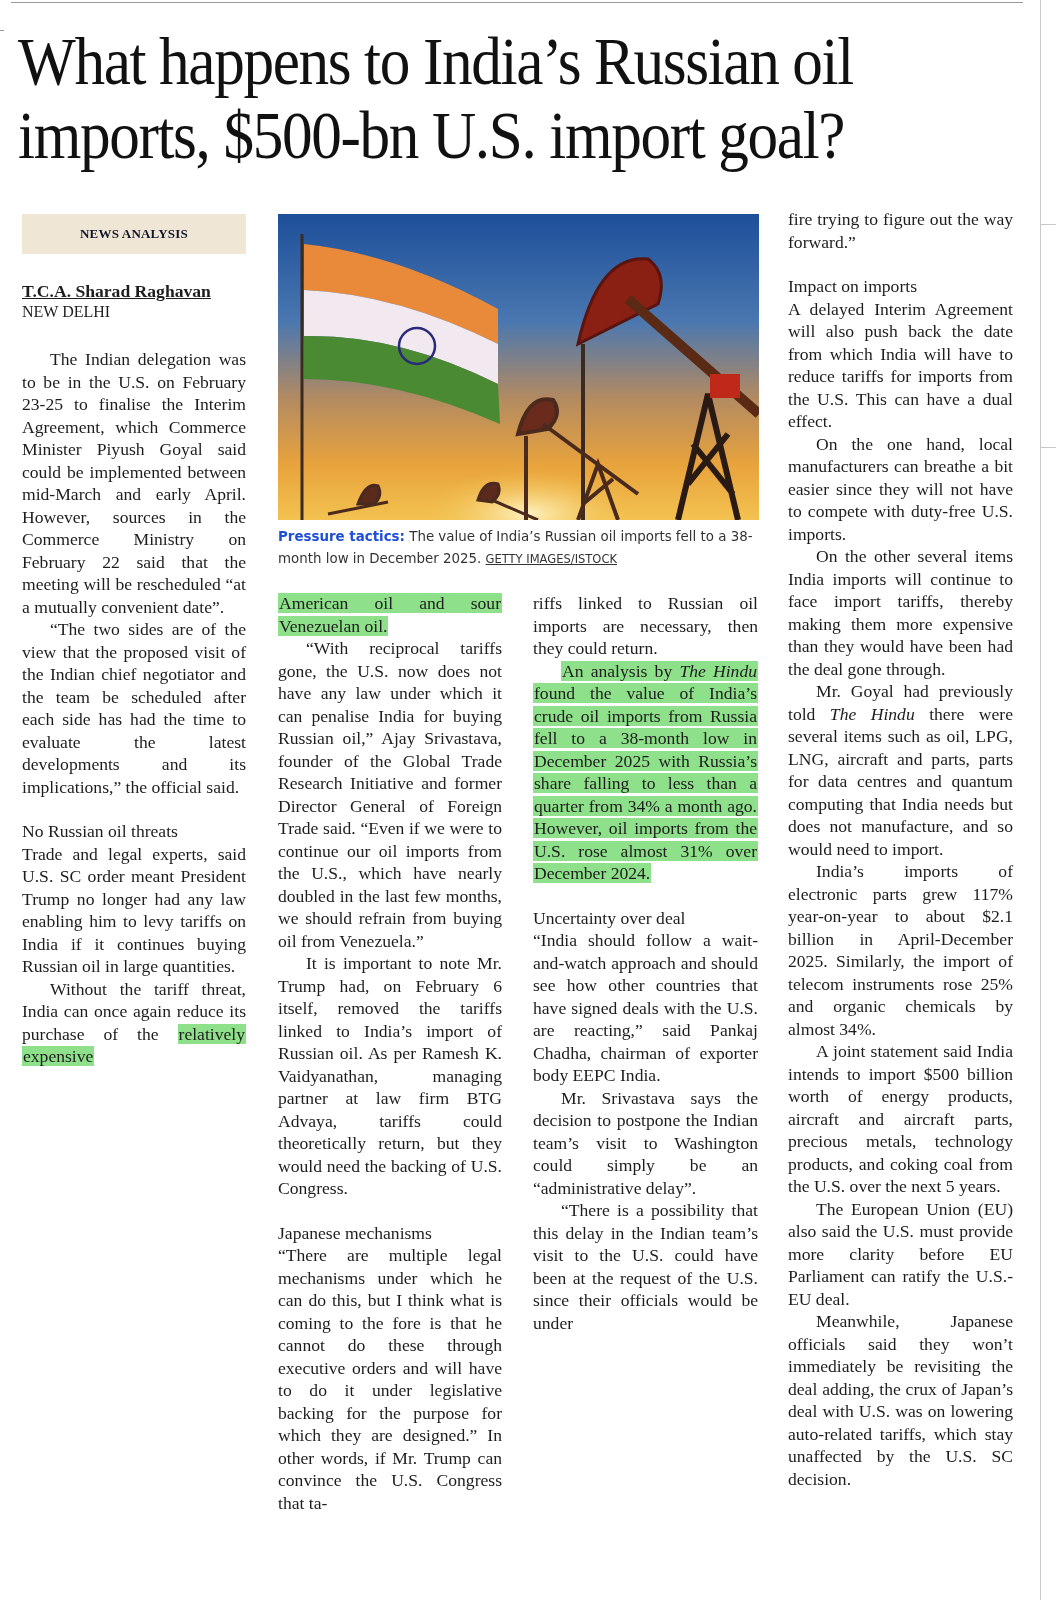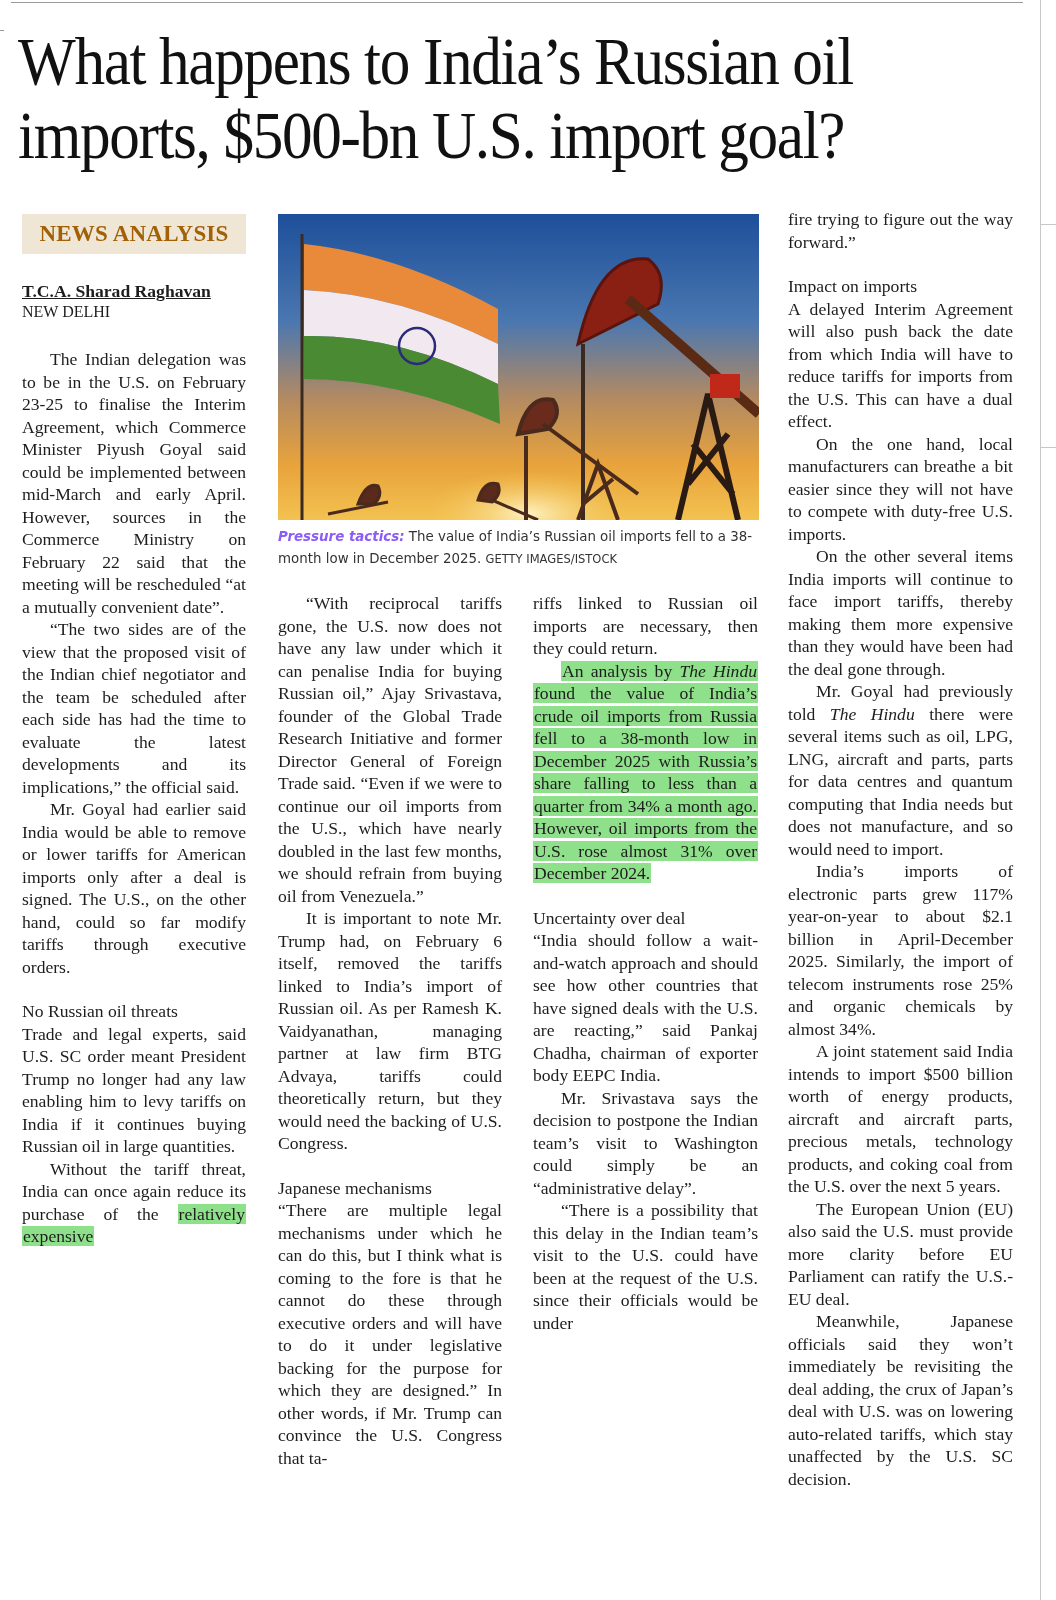--- a/index.html
+++ b/index.html
@@ -20,30 +20,30 @@
   .col p.ind { text-indent: 28px; }
   .col h3 { margin: 0; font-size: 17.6px; line-height: 22.5px; font-weight: normal; }
   .hl { background: #8ee08a; box-decoration-break: clone; -webkit-box-decoration-break: clone; padding: 0 1px; }
 
   .c1 { left: 22px; top: 214px; width: 224px; }
   .c2 { left: 278px; top: 592px; width: 224px; }
   .c3 { left: 533px; top: 592px; width: 225px; }
   .c4 { left: 788px; top: 208px; width: 225px; }
 
   .label-box { width: 224px; height: 40px; background: #f0e6d6; display: flex; align-items: center; justify-content: center; margin-bottom: 26px; }
-  .label-box span { color: #a16207; font-weight: bold; font-size: 23px; letter-spacing: 0.2px; }
+  .label-box span { color: #0f172a; font-weight: bold; font-size: 13px; letter-spacing: 0.2px; }
   .byline { font-weight: bold; text-decoration: underline; font-size: 17.6px; line-height: 22px; }
   .dateline { font-size: 16px; line-height: 20px; margin-bottom: 26px; text-transform: uppercase; }
   .gap { height: 22px; }
 
   .photo { position: absolute; left: 278px; top: 214px; width: 481px; height: 306px; overflow: hidden; }
   .photo svg { display: block; }
   .caption { position: absolute; left: 278px; top: 526px; width: 490px; font-family: "DejaVu Sans", "Liberation Sans", sans-serif; font-size: 13.4px; line-height: 22px; color: #333; }
-  .caption .lead { color: #8b5cf6; font-weight: bold; font-style: italic; }
-  .caption .credit { font-size: 11.5px; }
+  .caption .lead { color: #1d4ed8; font-weight: bold; }
+  .caption .credit { font-size: 11.5px; text-decoration: underline; }
 </style>
 </head>
 <body>
 
 <div class="top-rule"></div>
 <div class="left-tick"></div>
 <div class="right-rule"></div>
 <div class="right-tick1"></div>
 <div class="right-tick2"></div>
 
@@ -53,21 +53,20 @@
 </h1>
 
 <div class="col c1">
   <div class="label-box">
     <span>NEWS ANALYSIS</span>
   </div>
   <div class="byline">T.C.A. Sharad Raghavan</div>
   <div class="dateline">NEW DELHI</div>
   <p class="ind">The Indian delegation was to be in the U.S. on February 23-25 to finalise the Interim Agreement, which Commerce Minister Piyush Goyal said could be implemented between mid-March and early April. However, sources in the Commerce Ministry on February 22 said that the meeting will be rescheduled “at a mutually convenient date”.</p>
   <p class="ind">“The two sides are of the view that the proposed visit of the Indian chief negotiator and the team be scheduled after each side has had the time to evaluate the latest developments and its implications,” the official said.</p>
-  <p class="ind">Mr. Goyal had earlier said India would be able to remove or lower tariffs for American imports only after a deal is signed. The U.S., on the other hand, could so far modify tariffs through executive orders.</p>
   <div class="gap"></div>
   <h3>No Russian oil threats</h3>
   <p>Trade and legal experts, said U.S. SC order meant President Trump no longer had any law enabling him to levy tariffs on India if it continues buying Russian oil in large quantities.</p>
   <p class="ind"><span>Without the tariff threat, India can once again reduce its purchase of the </span><span class="hl">relatively expensive</span></p>
 </div>
 
 <div class="photo" aria-label="Indian flag waving beside oil pumpjacks at sunset">
   <svg width="481" height="306" viewBox="0 0 481 306">
     <defs>
       <linearGradient id="sky" x1="0" y1="0" x2="0" y2="1">
@@ -110,20 +109,21 @@
       <path d="M200 286 Q206 266 220 270 Q224 280 214 288 Z" fill="#5a2a1c"></path>
       <line x1="214" y1="286" x2="260" y2="306"></line>
     </g>
   </svg>
 </div>
 <div class="caption">
   <span class="lead">Pressure tactics:</span><span> The value of India’s Russian oil imports fell to a 38-month low in December 2025. </span><span class="credit">GETTY IMAGES/ISTOCK</span>
 </div>
 
 <div class="col c2">
+  <p><span class="hl">American oil and sour Venezuelan oil.</span></p>
   <p class="ind">“With reciprocal tariffs gone, the U.S. now does not have any law under which it can penalise India for buying Russian oil,” Ajay Srivastava, founder of the Global Trade Research Initiative and former Director General of Foreign Trade said. “Even if we were to continue our oil imports from the U.S., which have nearly doubled in the last few months, we should refrain from buying oil from Venezuela.”</p>
   <p class="ind">It is important to note Mr. Trump had, on February 6 itself, removed the tariffs linked to India’s import of Russian oil. As per Ramesh K. Vaidyanathan, managing partner at law firm BTG Advaya, tariffs could theoretically return, but they would need the backing of U.S. Congress.</p>
   <div class="gap"></div>
   <h3>Japanese mechanisms</h3>
   <p>“There are multiple legal mechanisms under which he can do this, but I think what is coming to the fore is that he cannot do these through executive orders and will have to do it under legislative backing for the purpose for which they are designed.” In other words, if Mr. Trump can convince the U.S. Congress that ta-</p>
 </div>
 
 <div class="col c3">
   <p>riffs linked to Russian oil imports are necessary, then they could return.</p>
   <p class="ind"><span class="hl"><span>An analysis by </span><i>The Hindu</i><span> found the value of India’s crude oil imports from Russia fell to a 38-month low in December 2025 with Russia’s share falling to less than a quarter from 34% a month ago. However, oil imports from the U.S. rose almost 31% over December 2024.</span></span></p>

